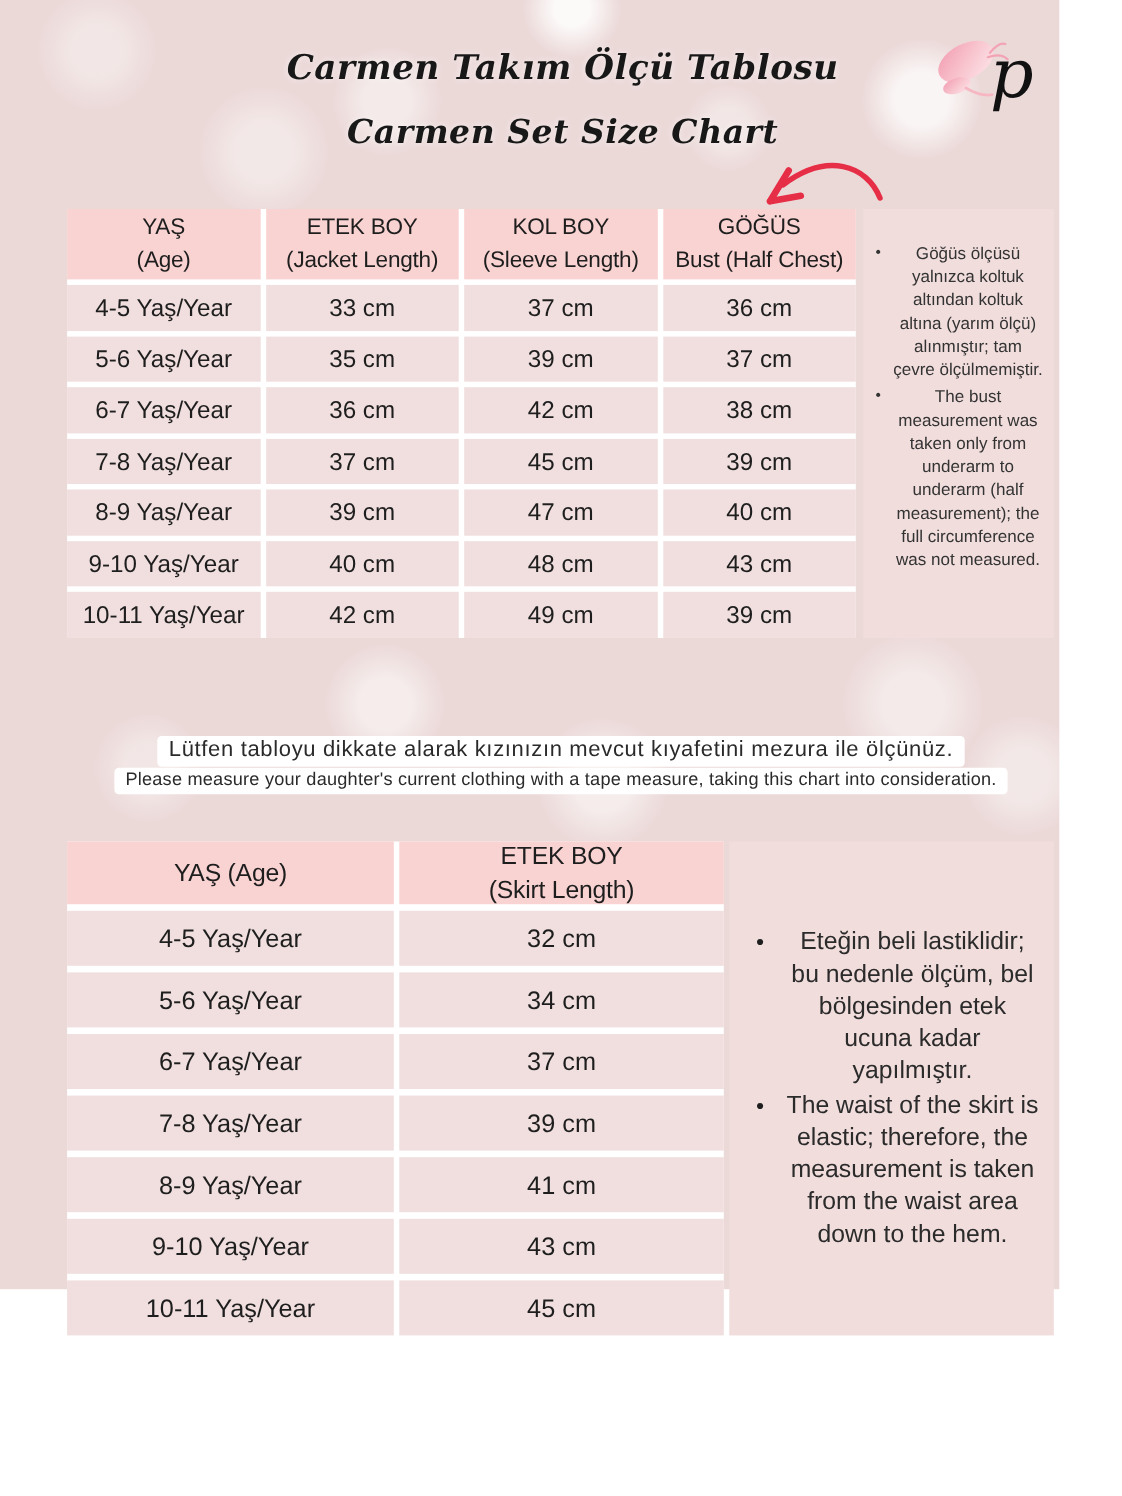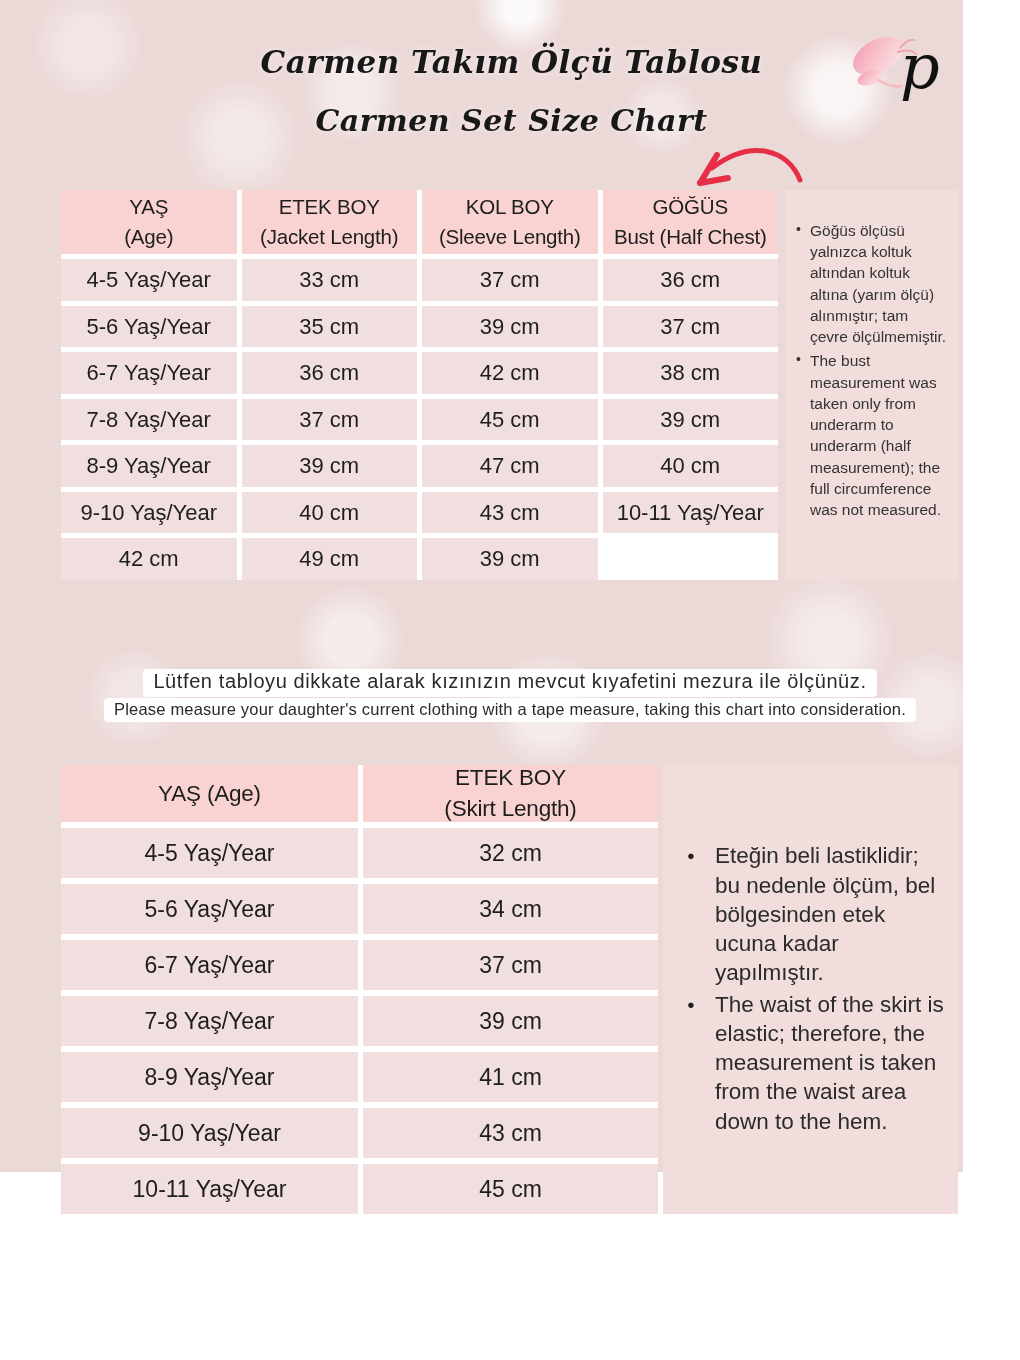--- a/index.html
+++ b/index.html
@@ -75,21 +75,21 @@
     background:var(--body-cell,#f0dfde);
     font-size:22px;color:var(--text-dark,#1e1e1e);
     text-align:center;line-height:1.15;
   }
   .cell.head{background:var(--header-cell,#f9d3d2);font-weight:400;font-size:20.5px;gap:6px;letter-spacing:-0.2px;}
   .t2 .cell{font-size:23px;}
   .t2 .cell.head{font-size:22.5px;gap:5px;}
 
   
   .notebox{
-    position:absolute;background:var(--note-box,#f1dddc);box-sizing:border-box;
+    position:absolute;background:var(--note-box,#f1dddc);box-sizing:border-box;text-align:center;
   }
   .note1{left:785px;top:190px;width:173px;height:390px;padding:30px 8px 10px 10px;}
   .note1 ul{margin:0;padding:0;list-style:none;font-size:15.5px;line-height:1.37;color:#333;}
   .note1 li{position:relative;padding-left:15px;margin-bottom:3px;}
   .note1 li::before{content:"•";position:absolute;left:1px;top:0;font-size:14px;color:#333;}
 
   .note2{left:663px;top:765px;width:295px;height:449px;display:flex;align-items:center;padding:10px 14px 10px 22px;}
   .note2 ul{margin:0;padding:0;list-style:none;font-size:22.5px;line-height:1.3;color:#2b2b2b;}
   .note2 li{position:relative;padding-left:30px;margin-bottom:2px;}
   .note2 li::before{content:"●";position:absolute;left:2px;top:7px;font-size:13px;color:#1e1e1e;}
@@ -176,20 +176,21 @@
     <div class="cell">45 cm</div>
     <div class="cell">39 cm</div>
 
     <div class="cell">8-9 Yaş/Year</div>
     <div class="cell">39 cm</div>
     <div class="cell">47 cm</div>
     <div class="cell">40 cm</div>
 
     <div class="cell">9-10 Yaş/Year</div>
     <div class="cell">40 cm</div>
+    <div class="cell">48 cm</div>
     <div class="cell">43 cm</div>
 
     <div class="cell">10-11 Yaş/Year</div>
     <div class="cell">42 cm</div>
     <div class="cell">49 cm</div>
     <div class="cell">39 cm</div>
   </div>
 
   <div class="notebox note1">
     <ul>

